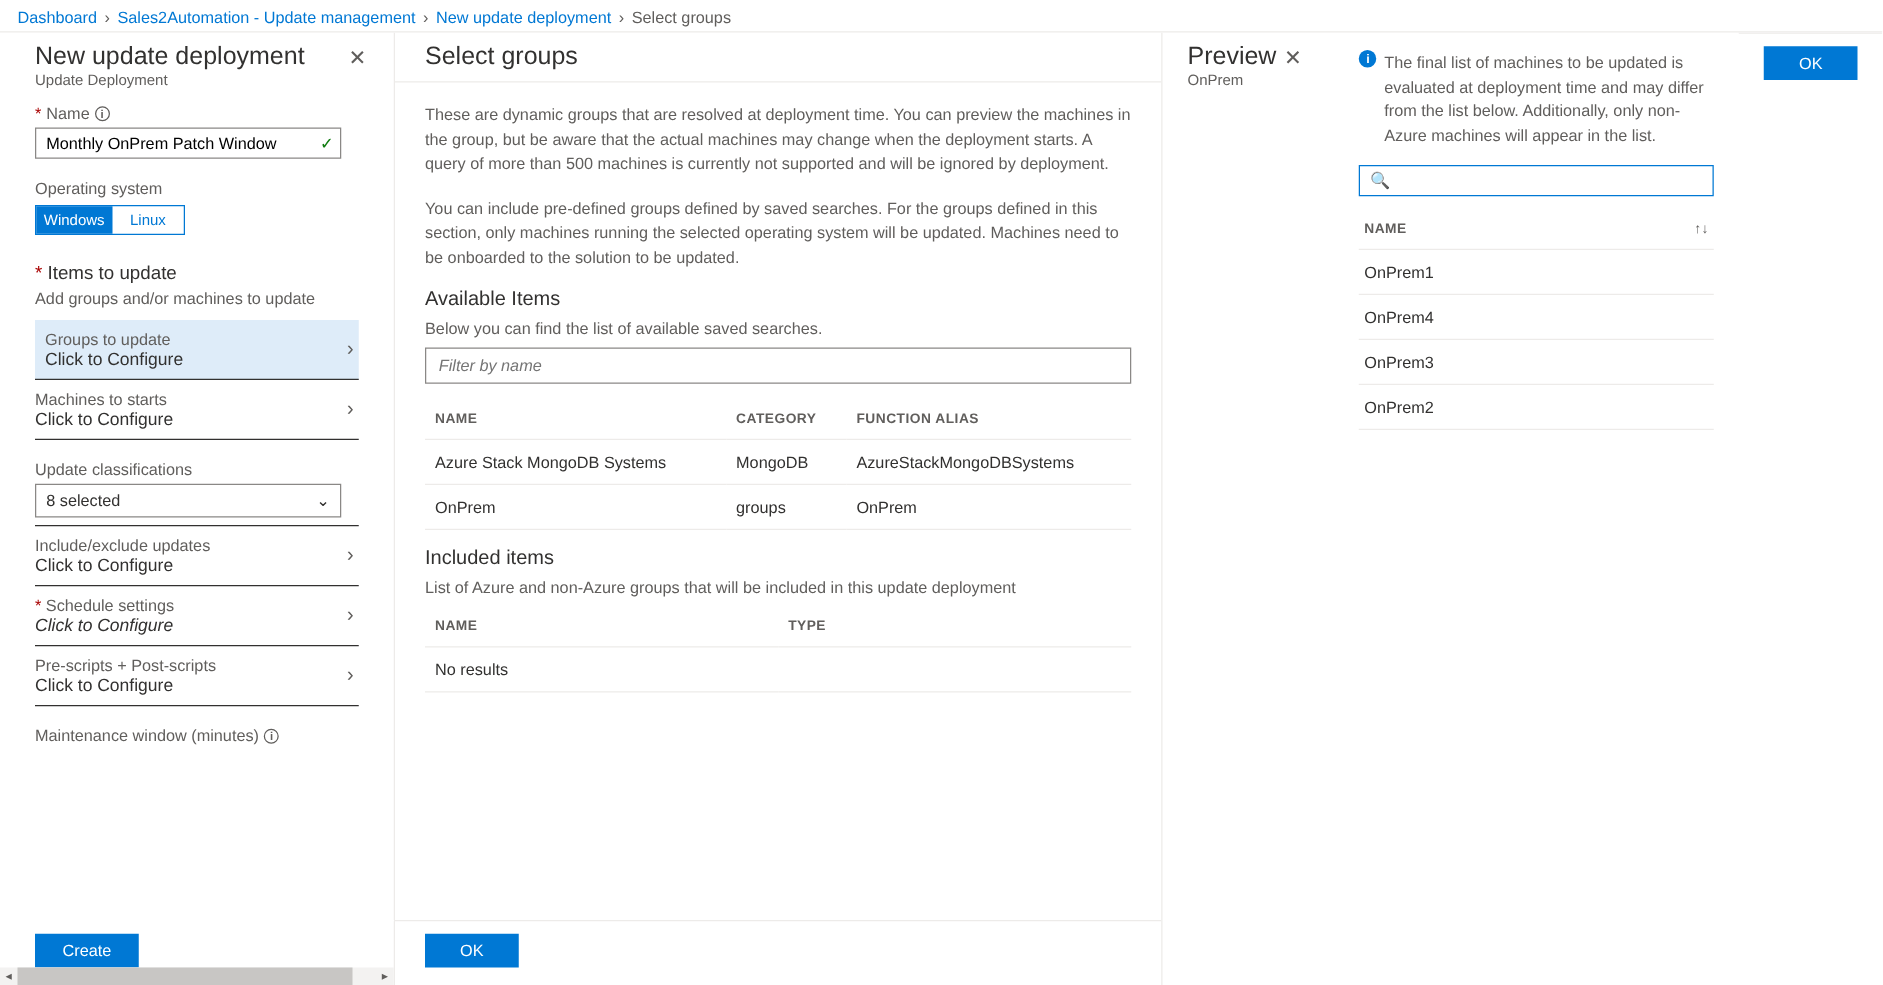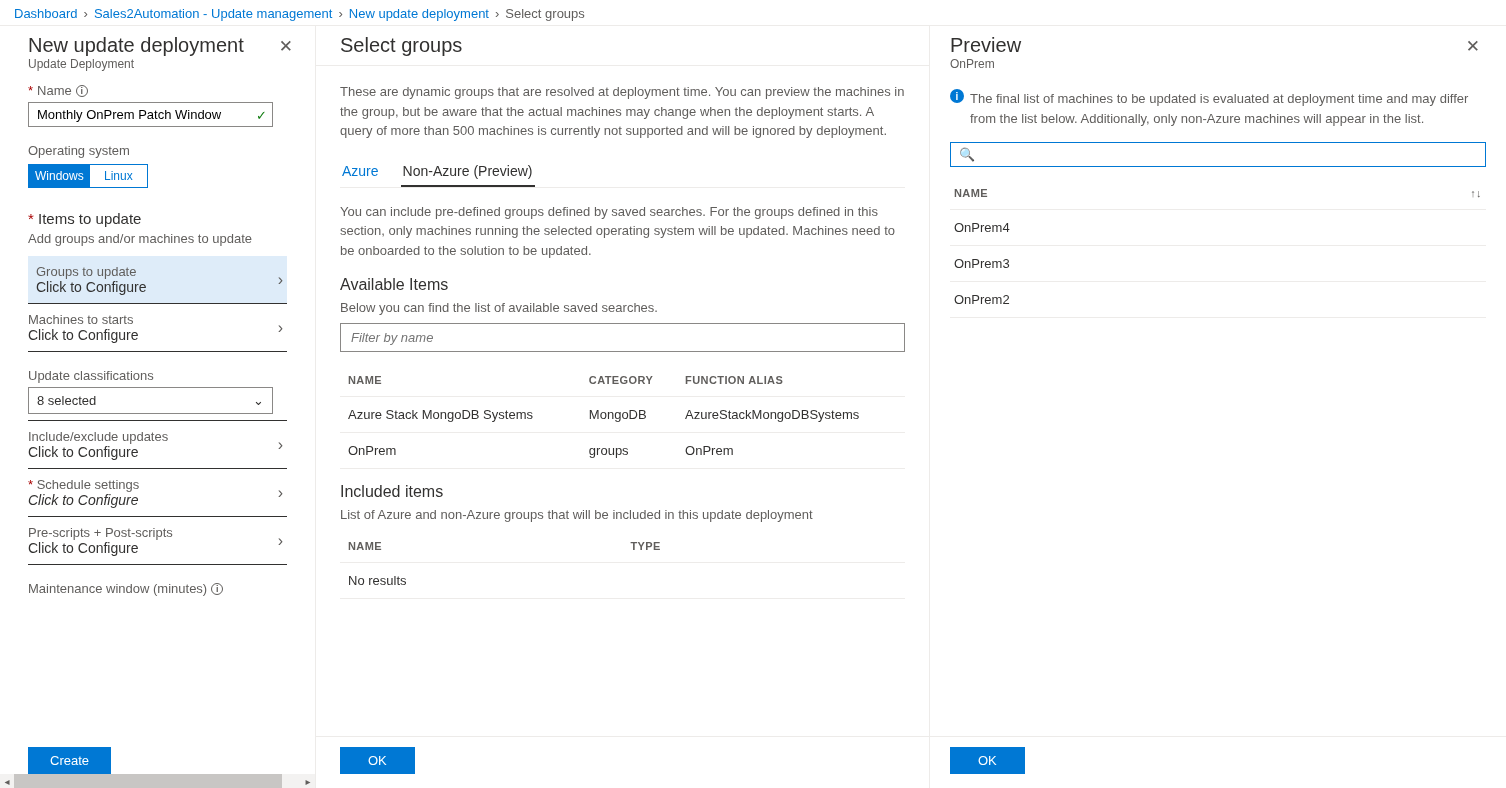--- a/index.html
+++ b/index.html
@@ -117,21 +117,21 @@
 }
 .tbl td { padding: 10px 8px; border-bottom: 1px solid #edebe9; font-size: 13px; }
 .center-footer { padding: 10px 24px 14px; border-top: 1px solid #edebe9; }
 .ok-btn {
   background: #0078d4; color: #fff; border: none; padding: 6px 28px;
   font-size: 13px; cursor: pointer;
 }
 
 
 .right-panel {
-  flex: 1; display: flex; flex-direction: column; position: relative;
+  flex: 1; display: flex; flex-direction: row; position: relative;
 }
 .right-header { padding: 8px 20px 4px; display: flex; justify-content: space-between; align-items: flex-start; }
 .right-header h1 { font-size: 20px; font-weight: 400; }
 .right-header .subtitle { font-size: 12px; color: #605e5c; }
 .right-body { flex: 1; padding: 14px 20px; overflow-y: auto; }
 .info-banner { display: flex; gap: 6px; color: #605e5c; line-height: 1.5; margin-bottom: 14px; }
 .info-banner .icon {
   color: #0078d4; font-size: 14px; flex-shrink: 0; width:14px; height:14px;
   border-radius:50%; background:#0078d4; color:#fff; display:inline-flex;
   align-items:center; justify-content:center; font-size:10px; font-weight:700;
@@ -268,24 +268,20 @@
     </div>
   </div>
 
   <div class="center-panel">
     <div class="center-header">
       <h1>Select groups</h1>
     </div>
     <div class="center-body">
       <div class="desc">These are dynamic groups that are resolved at deployment time. You can preview the machines in the group, but be aware that the actual machines may change when the deployment starts. A query of more than 500 machines is currently not supported and will be ignored by deployment.</div>
 
-      <div class="tabs">
-        <div class="tab azure">Azure</div>
-        <div class="tab active">Non-Azure (Preview)</div>
-      </div>
       <div class="desc">You can include pre-defined groups defined by saved searches. For the groups defined in this section, only machines running the selected operating system will be updated. Machines need to be onboarded to the solution to be updated.</div>
 
       <div class="subtitle2">Available Items</div>
       <div class="subdesc">Below you can find the list of available saved searches.</div>
       <input class="filter-input" placeholder="Filter by name" style="">
 
       <table class="tbl">
         <thead>
           <tr>
             <th>NAME</th>
@@ -344,20 +340,21 @@
       </div>
 
       <div class="search-wrap">
         <span class="sicon">🔍</span>
       </div>
 
       <div class="list-header">
         <span>NAME</span>
         <span class="sort">↑↓</span>
       </div>
+      <div class="list-row">OnPrem1</div>
       <div class="list-row">OnPrem4</div>
       <div class="list-row">OnPrem3</div>
       <div class="list-row">OnPrem2</div>
     </div>
 
     <div class="right-footer">
       <button class="ok-btn">OK</button>
     </div>
   </div>
 </div>

